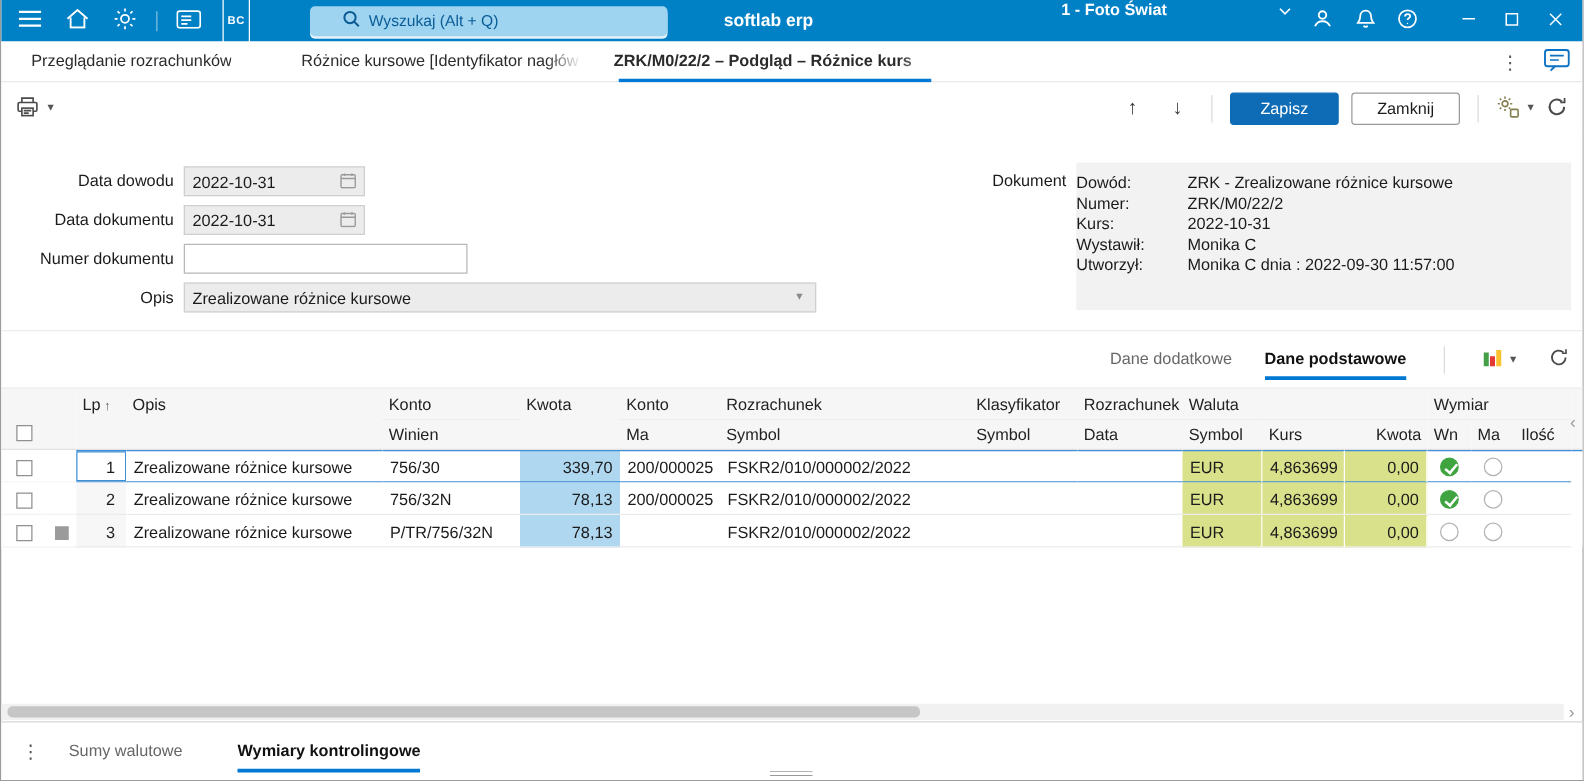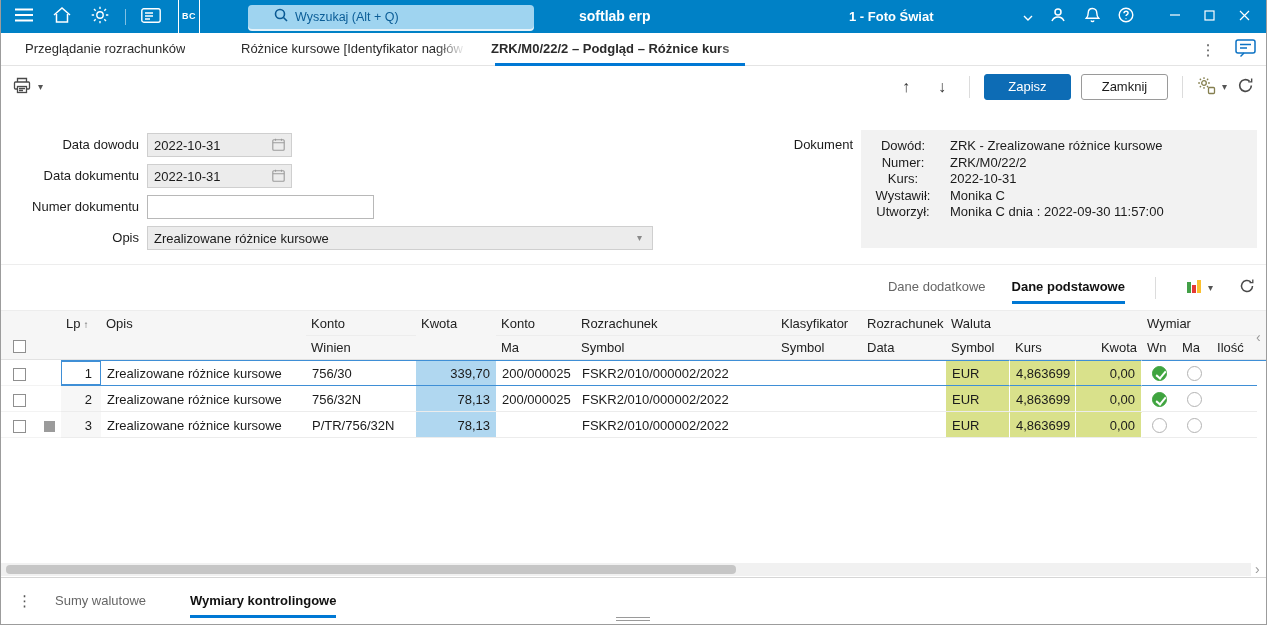--- a/index.html
+++ b/index.html
@@ -7,21 +7,21 @@
   #app{position:relative;width:1267px;height:625px;background:#fff;border-left:1px solid #9c9c9c;border-right:1px solid #9c9c9c;border-bottom:1px solid #9c9c9c;overflow:hidden;font-size:13px;color:#1b1b1b}
 
   
   .topbar{position:absolute;top:0;left:0;right:0;height:33px;background:#0081c6;display:flex;align-items:center;padding:0 4px;color:#fff;z-index:5}
   .tb-btn{height:33px;width:38px;display:flex;align-items:center;justify-content:center}
   .tb-sep{width:1px;height:16px;background:rgba(255,255,255,.5);margin:0 6px}
   .bc-badge{border:1.3px solid #fff;border-radius:3px;font-size:9px;font-weight:bold;line-height:1;padding:14px 3px;letter-spacing:.5px}
   .searchbox{margin-left:40px;width:286px;height:24px;background:#9fd4f0;border-radius:4px;display:flex;align-items:center;gap:7px;padding:0 26px;box-shadow:0 2px 0 rgba(255,255,255,.9);color:#0b5d97}
   .search-ph{font-size:12.5px;white-space:nowrap}
   .app-title{position:absolute;left:578px;top:0;height:33px;line-height:33px;font-weight:bold;font-size:14px}
-  .company{display:flex;align-items:center;justify-content:space-between;width:192px;margin-left:auto;height:33px;font-weight:bold;font-size:13px;padding-right:8px;white-space:nowrap}
+  .company{display:flex;justify-content:space-between;width:192px;margin-left:auto;height:33px;font-weight:bold;font-size:13px;padding-right:8px;white-space:nowrap}
   .win-btn{height:33px;width:35px;display:flex;align-items:center;justify-content:center}
   .win-group{display:flex;margin-left:14px}
 
   
   .tabbar{position:absolute;top:33px;left:0;right:0;height:33px;background:#fff;border-bottom:1px solid #e4e4e4}
   .tab{position:absolute;top:0;height:33px;line-height:32px;white-space:nowrap;overflow:hidden;color:#2b2b2b;font-size:13px}
   .tab-fade::after{content:"";position:absolute;top:0;right:0;bottom:4px;width:30px;background:linear-gradient(to right,rgba(255,255,255,0),#fff)}
   #tab1{left:24px}
   #tab2{left:240px;width:225px}
   #tab3{left:490px;width:258px;font-weight:bold}
@@ -44,21 +44,21 @@
   
   .form{position:absolute;top:107px;left:0;right:0;height:157px;background:#fff}
   .f-label{position:absolute;left:8px;width:130px;text-align:right;line-height:24px;white-space:nowrap}
   .f-input{position:absolute;height:24px;border:1px solid #cfcfcf;background:#ececec;font:13px "Liberation Sans",sans-serif;color:#1b1b1b;padding:0 6px;outline:none}
   .inp-white{background:#fff;border-color:#b8b8b8}
   .cal-icon,.combo-arrow{position:absolute;pointer-events:none}
   .combo-arrow{color:#8a8a8a;font-size:10px;line-height:24px}
   .doc-label{position:absolute;left:700px;top:30px;width:152px;text-align:right}
   .doc-panel{position:absolute;left:860px;top:23px;width:396px;height:118px;background:#f2f2f2;padding-top:8px}
   .doc-row{display:grid;grid-template-columns:84px 1fr;column-gap:5px;line-height:16.5px;font-size:13px}
-  .doc-row .dl{text-align:center}
+  .doc-row .dl{text-align:left}
 
   
   .gridtabs{position:absolute;top:264px;left:0;right:0;height:46px;border-top:1px solid #ededed;display:flex;align-items:center;justify-content:flex-end;padding-right:11px;gap:26px;background:#fff}
   .gtab{position:relative;height:46px;line-height:44px;color:#666}
   .gtab.active{color:#111;font-weight:bold}
   .gtab.active::after{content:"";position:absolute;left:0;right:0;bottom:7px;height:3px;background:#0078d4}
 
   
   .grid{position:absolute;top:310px;left:0;width:1267px;border-collapse:separate;border-spacing:0;table-layout:fixed}
   .grid th{background:#f6f6f6;font-weight:normal;text-align:left;padding:3px 5px;font-size:13px;color:#222;height:25px;white-space:nowrap;overflow:hidden;border-top:1px solid #ededed}

